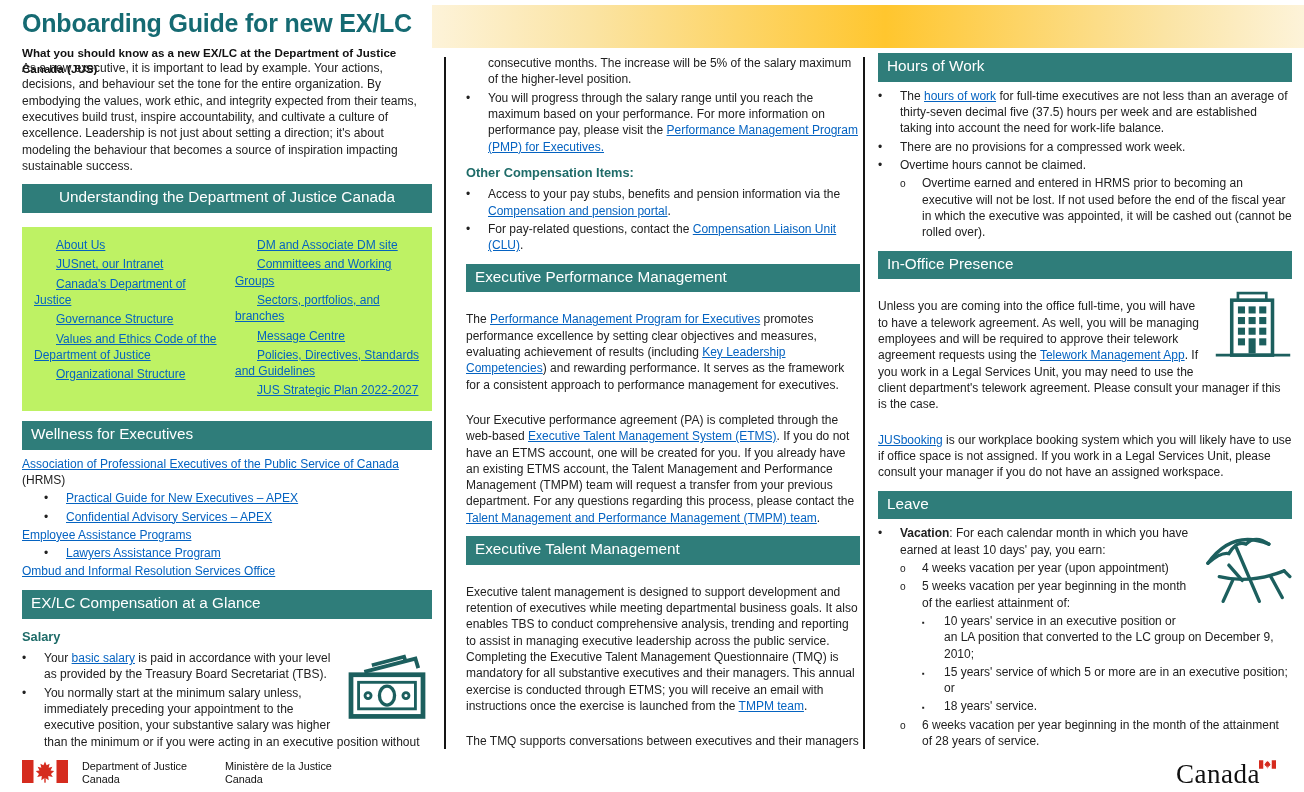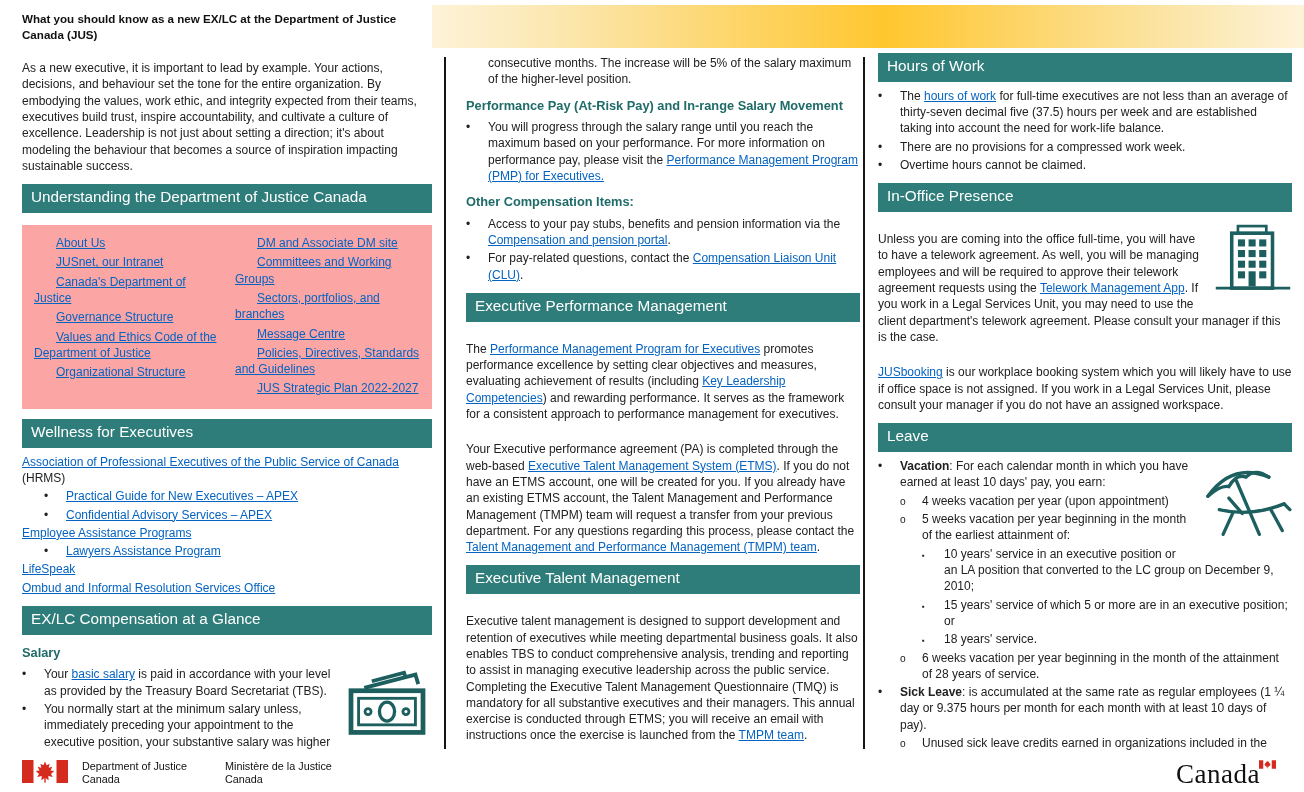--- a/index.html
+++ b/index.html
@@ -16,23 +16,23 @@
   .titleblock{position:absolute;left:22px;top:6px;width:412px;}
   .title{color:#156a72;font-size:25px;font-weight:bold;letter-spacing:-0.2px;}
   .subtitle{font-weight:600;font-size:11.6px;margin-top:5px;color:#111;}
   .col{position:absolute;}
   .col-left{left:22px;top:58px;width:410px;}
   .col-mid{left:466px;top:53px;width:394px;}
   .col-right{left:878px;top:53px;width:414px;}
   .bar{background:#2f7d7a;color:#ffffff;font-size:15.3px;font-weight:400;
     padding:3px 9px 5px 9px;margin:10px 0 6px 0;}
   .bar.first{margin-top:0;}
-  .bar.flush{margin-bottom:12px;}
-  .panel{background:#fca5a5;padding:7px 12px 9px 12px;display:grid;
-    grid-template-columns:1fr 1fr;column-gap:16px;}
+  .bar.flush{margin-bottom:0;text-align:center;}
+  .panel{background:#bef264;padding:7px 12px 9px 12px;display:grid;
+    grid-template-columns:1fr 1fr;column-gap:16px;margin-top:14px;}
   .panel .li{margin:3px 0;}
   .plain .li{padding-left:0;text-indent:0;}
   .plain .marker{display:none;}
   .mixed .li.lv0{padding-left:0;text-indent:0;}
   .li{padding-left:22px;text-indent:-22px;margin:2px 0;}
   .li .marker{display:inline-block;width:22px;text-indent:0;vertical-align:baseline;}
   .li.lv1{padding-left:44px;}
   .li.lv2{padding-left:66px;}
   .marker.m-disc{font-size:1em;}
   .marker.m-circle{font-size:0.85em;}
@@ -53,20 +53,21 @@
   .ico{color:#1c5f5e;}
 </style>
 </head>
 <body>
 
 <div class="banner"></div>
 <div class="vline v1"></div>
 <div class="vline v2"></div>
 
 <div class="titleblock">
+  <div class="title">Onboarding Guide for new EX/LC</div>
   <div class="subtitle">What you should know as a new EX/LC at the Department of Justice Canada (JUS)</div>
 </div>
 
 <div class="col col-left">
   <div class="p intro">As a new executive, it is important to lead by example. Your actions, decisions, and behaviour set the tone for the entire organization. By embodying the values, work ethic, and integrity expected from their teams, executives build trust, inspire accountability, and cultivate a culture of excellence. Leadership is not just about setting a direction; it's about modeling the behaviour that becomes a source of inspiration impacting sustainable success.</div>
 
   <div class="bar flush">Understanding the Department of Justice Canada</div>
   <div class="panel plain">
     <div>
         <div class="li lv0"><span class="marker m-none"></span><a class="lnk" href="#">About Us</a></div>
@@ -86,21 +87,20 @@
       </div>
   </div>
 
   <div class="bar">Wellness for Executives</div>
   <div class="mixed">
       <div class="li lv0"><a class="lnk" href="#">Association of Professional Executives of the Public Service of Canada</a><span> (HRMS)</span></div>
       <div class="li lv1"><span class="marker m-disc">•</span><a class="lnk" href="#">Practical Guide for New Executives – APEX</a></div>
       <div class="li lv1"><span class="marker m-disc">•</span><a class="lnk" href="#">Confidential Advisory Services – APEX</a></div>
       <div class="li lv0"><a class="lnk" href="#">Employee Assistance Programs</a></div>
       <div class="li lv1"><span class="marker m-disc">•</span><a class="lnk" href="#">Lawyers Assistance Program</a></div>
-      <div class="li lv0"><a class="lnk" href="#">LifeSpeak</a></div>
       <div class="li lv0"><a class="lnk" href="#">Ombud and Informal Resolution Services Office</a></div>
     </div>
 
   <div class="bar">EX/LC Compensation at a Glance</div>
   <div class="subhead">Salary</div>
   <div class="icon-float ico">
     <svg width="90" height="72" viewBox="0 0 92 76" fill="none" stroke="currentColor">
       <path d="M22 21 L76 7 L79 17" stroke-width="4"></path>
       <path d="M30 14 L64 5 L66 11" stroke-width="4"></path>
       <rect x="8" y="24" width="76" height="44" stroke-width="5"></rect>
@@ -114,21 +114,20 @@
       <div class="li lv0"><span class="marker m-disc">•</span><span>Your </span><a class="lnk" href="#">basic salary</a><span> is paid in accordance with your level as provided by the Treasury Board Secretariat (TBS).</span></div>
       <div class="li lv0"><span class="marker m-disc">•</span><span>You normally start at the minimum salary unless, immediately preceding your appointment to the executive position, your substantive salary was higher than the minimum or if you were acting in an executive position without any break immediately prior to your appointment and you received an in-range pay increase. In such cases, you will be entitled to a 5% increase (cannot exceed maximum in range). For more information, consult the </span></div>
     </div>
 
 </div>
 
 <div class="col col-mid">
   <div>
       <div class="li lv0"><span class="marker m-none"></span><span>consecutive months. The increase will be 5% of the salary maximum of the higher-level position.</span></div>
     </div>
-  <div class="subhead">Performance Pay (At-Risk Pay) and In-range Salary Movement</div>
   <div>
       <div class="li lv0"><span class="marker m-disc">•</span><span>You will progress through the salary range until you reach the maximum based on your performance. For more information on performance pay, please visit the </span><a class="lnk" href="#">Performance Management Program (PMP) for Executives.</a></div>
     </div>
   <div class="subhead">Other Compensation Items:</div>
   <div>
       <div class="li lv0"><span class="marker m-disc">•</span><span>Access to your pay stubs, benefits and pension information via the </span><a class="lnk" href="#">Compensation and pension portal</a><span>.</span></div>
       <div class="li lv0"><span class="marker m-disc">•</span><span>For pay-related questions, contact the </span><a class="lnk" href="#">Compensation Liaison Unit (CLU)</a><span>.</span></div>
     </div>
 
   <div class="bar">Executive Performance Management</div>
@@ -139,20 +138,21 @@
   <div class="p"><span>Executive talent management is designed to support development and retention of executives while meeting departmental business goals. It also enables TBS to conduct comprehensive analysis, trending and reporting to assist in managing executive leadership across the public service. Completing the Executive Talent Management Questionnaire (TMQ) is mandatory for all substantive executives and their managers. This annual exercise is conducted through ETMS; you will receive an email with instructions once the exercise is launched from the </span><a class="lnk" href="#">TMPM team</a><span>.</span></div>
   <div class="p"><span>The TMQ supports conversations between executives and their managers on their career aspirations, mobility, areas for development and leadership training. Executives receive a talent map placement (TMP) which identifies their potential and readiness for new challenges. Refer to this </span><a class="lnk" href="#">document</a><span> for more information on TMPs.</span></div>
 </div>
 
 <div class="col col-right">
   <div class="bar first">Hours of Work</div>
   <div>
       <div class="li lv0"><span class="marker m-disc">•</span><span>The </span><a class="lnk" href="#">hours of work</a><span> for full-time executives are not less than an average of thirty-seven decimal five (37.5) hours per week and are established taking into account the need for work-life balance.</span></div>
       <div class="li lv0"><span class="marker m-disc">•</span><span>There are no provisions for a compressed work week.</span></div>
       <div class="li lv0"><span class="marker m-disc">•</span><span>Overtime hours cannot be claimed.</span></div>
+      <div class="li lv1"><span class="marker m-circle">o</span><span>Overtime earned and entered in HRMS prior to becoming an executive will not be lost. If not used before the end of the fiscal year in which the executive was appointed, it will be cashed out (cannot be rolled over).</span></div>
     </div>
 
   <div class="bar">In-Office Presence</div>
   <div class="icon-float ico">
     <svg width="78" height="76" viewBox="0 0 88 80" fill="none" stroke="currentColor">
       <line x1="2" y1="74" x2="86" y2="74" stroke-width="3"></line>
       <rect x="20" y="12" width="46" height="62" stroke-width="4"></rect>
       <rect x="27" y="4" width="32" height="8" stroke-width="3"></rect>
       <g fill="currentColor" stroke="none">
         <rect x="27" y="19" width="8" height="8"></rect>

